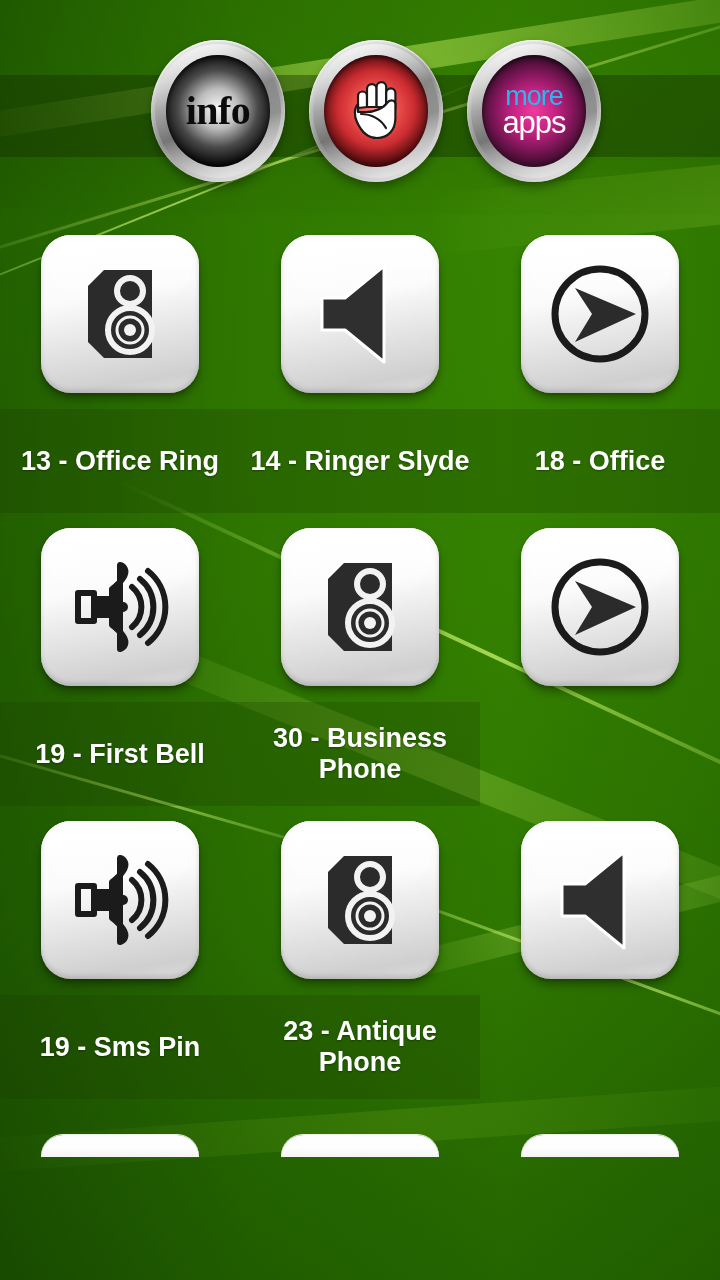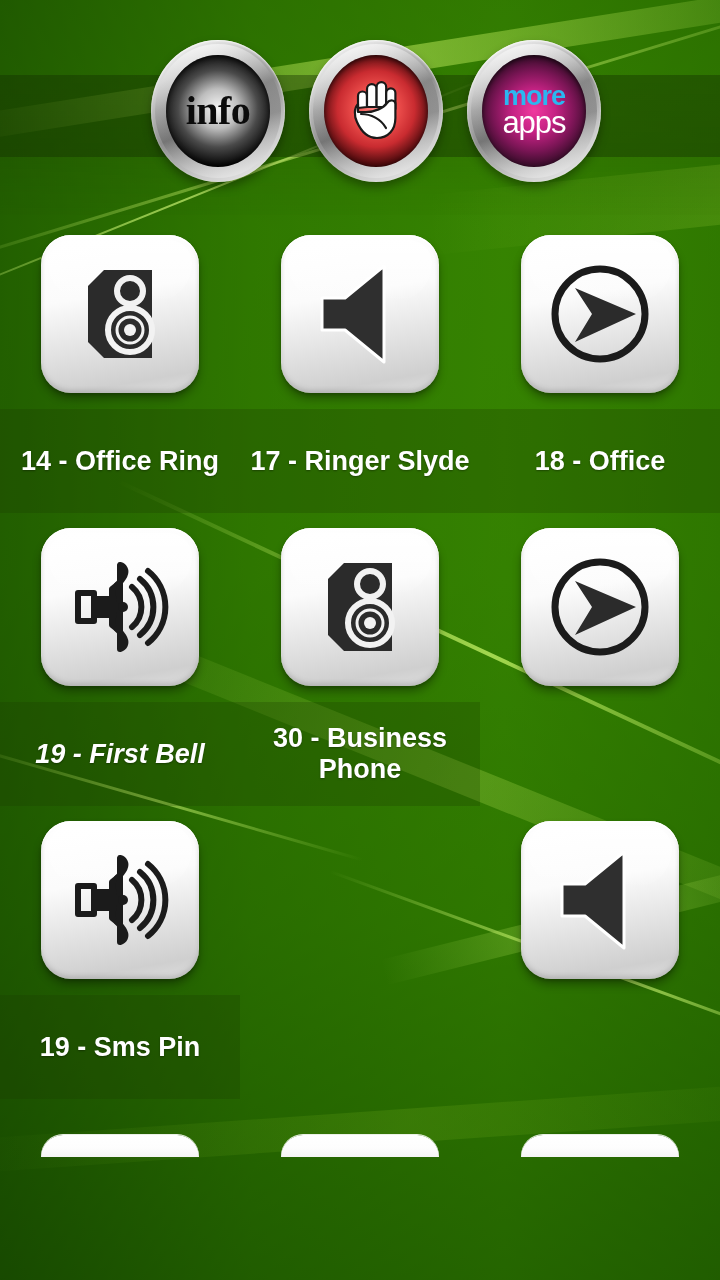--- a/index.html
+++ b/index.html
@@ -94,21 +94,21 @@
   .face-info{ background:radial-gradient(ellipse 58% 52% at 50% 48%,#f6f6f6 0%,#bdbdbd 34%,#4a4a4a 66%,#111 92%,#000 100%); }
   .face-stop{ background:radial-gradient(ellipse 60% 55% at 50% 48%,#ff8a85 0%,#f1524f 32%,#c92b30 62%,#3a0608 94%,#1a0204 100%); }
   .face-apps{ background:radial-gradient(ellipse 62% 56% at 50% 50%,#f03a9e 0%,#c42283 34%,#7a1555 64%,#250a1d 94%,#120409 100%); }
 
   .lbl-info{
     font-size:40px; font-weight:700; color:#0b0b0b;
     font-family:"Liberation Serif", serif; letter-spacing:-.5px;
     line-height:1;
   }
   .apps-wrap{ text-align:center; line-height:.92; }
-  .lbl-more{ display:block; font-size:27px; font-weight:700; color:#2ab7f0; letter-spacing:-1px; }
+  .lbl-more{ display:block; font-size:27px; font-weight:400; color:#2ab7f0; letter-spacing:-1px; }
   .lbl-apps{ display:block; font-size:31px; font-weight:400; color:#ffffff; letter-spacing:-1px; }
 
   
   #grid{
     position:absolute; left:0; top:215px; width:720px; height:1065px;
     z-index:3;
   }
   .cell{ position:absolute; width:240px; }
   .tile{
     position:relative;
@@ -215,44 +215,44 @@
         <span style="line-height: 0;">
           <svg width="92" height="100" viewBox="0 0 92 100">
     <path d="M14 22 L30 6 L78 6 L78 94 L30 94 L14 78 Z" fill="#2b2b2b"></path>
     <circle cx="56" cy="27" r="13" fill="none" stroke="#f2f2f2" stroke-width="6"></circle>
     <circle cx="56" cy="66" r="22" fill="none" stroke="#f2f2f2" stroke-width="6"></circle>
     <circle cx="56" cy="66" r="13" fill="none" stroke="#f2f2f2" stroke-width="3"></circle>
     <circle cx="56" cy="66" r="6" fill="#f2f2f2"></circle>
   </svg>
         </span>
       </div>
-      <div class="cap">14 - Office Ring</div>
+      <div class="cap">13 - Office Ring</div>
     </div>
     <div class="cell" style="left: 240px; top: 20px;">
       <div class="tile">
         <span style="line-height: 0;">
           <svg width="96" height="104" viewBox="0 0 96 104">
     <path d="M10 36 L33 36 L72 4 L72 100 L33 68 L10 68 Z" fill="#2f2f2f" stroke="#ffffff" stroke-width="3" stroke-linejoin="round"></path>
   </svg>
         </span>
       </div>
-      <div class="cap">17 - Ringer Slyde</div>
+      <div class="cap">14 - Ringer Slyde</div>
     </div>
     <div class="cell" style="left: 480px; top: 20px;">
       <div class="tile">
         <span style="line-height: 0;">
           <svg width="104" height="104" viewBox="0 0 104 104">
     <circle cx="52" cy="52" r="45" fill="none" stroke="#1b1b1b" stroke-width="7"></circle>
     <path d="M27 26 L88 52 L27 80 L44 52 Z" fill="#2b2b2b"></path>
   </svg>
         </span>
       </div>
       <div class="cap">18 - Office</div>
     </div>
-    <div class="cell" style="left: 0px; top: 313px; font-style: italic;">
+    <div class="cell" style="left: 0px; top: 313px;">
       <div class="tile">
         <span style="line-height: 0;">
           <svg width="104" height="96" viewBox="0 0 104 96">
     <g fill="none" stroke="#1b1b1b" stroke-width="6" stroke-linejoin="round" stroke-linecap="round">
       <path d="M10 34 L26 34 L26 62 L10 62 Z"></path>
       <path d="M26 40 L44 40 L44 56 L26 56 Z" fill="#1b1b1b"></path>
       <path d="M44 30 L44 66 L49 70 L53 48 L49 26 Z" fill="#1b1b1b"></path>
       <path d="M49 26 C 66 10 52 6 52 6 L52 90 C 52 90 66 86 49 70"></path>
       <circle cx="55" cy="48" r="5" fill="#1b1b1b" stroke="none"></circle>
       <path d="M64 28 A 26 26 0 0 1 64 68"></path>
@@ -300,20 +300,34 @@
       <circle cx="55" cy="48" r="5" fill="#1b1b1b" stroke="none"></circle>
       <path d="M64 28 A 26 26 0 0 1 64 68"></path>
       <path d="M72 20 A 36 36 0 0 1 72 76"></path>
       <path d="M80 12 A 46 46 0 0 1 80 84"></path>
     </g>
   </svg>
         </span>
       </div>
       <div class="cap">19 - Sms Pin</div>
     </div>
+    <div class="cell" style="left: 240px; top: 606px;">
+      <div class="tile">
+        <span style="line-height: 0;">
+          <svg width="92" height="100" viewBox="0 0 92 100">
+    <path d="M14 22 L30 6 L78 6 L78 94 L30 94 L14 78 Z" fill="#2b2b2b"></path>
+    <circle cx="56" cy="27" r="13" fill="none" stroke="#f2f2f2" stroke-width="6"></circle>
+    <circle cx="56" cy="66" r="22" fill="none" stroke="#f2f2f2" stroke-width="6"></circle>
+    <circle cx="56" cy="66" r="13" fill="none" stroke="#f2f2f2" stroke-width="3"></circle>
+    <circle cx="56" cy="66" r="6" fill="#f2f2f2"></circle>
+  </svg>
+        </span>
+      </div>
+      <div class="cap">23 - Antique Phone</div>
+    </div>
     <div class="cell" style="left: 480px; top: 606px;">
       <div class="tile">
         <span style="line-height: 0;">
           <svg width="96" height="104" viewBox="0 0 96 104">
     <path d="M10 36 L33 36 L72 4 L72 100 L33 68 L10 68 Z" fill="#2f2f2f" stroke="#ffffff" stroke-width="3" stroke-linejoin="round"></path>
   </svg>
         </span>
       </div>
     </div>
     <div class="peek" style="left: 41px; top: 920px;"></div>

